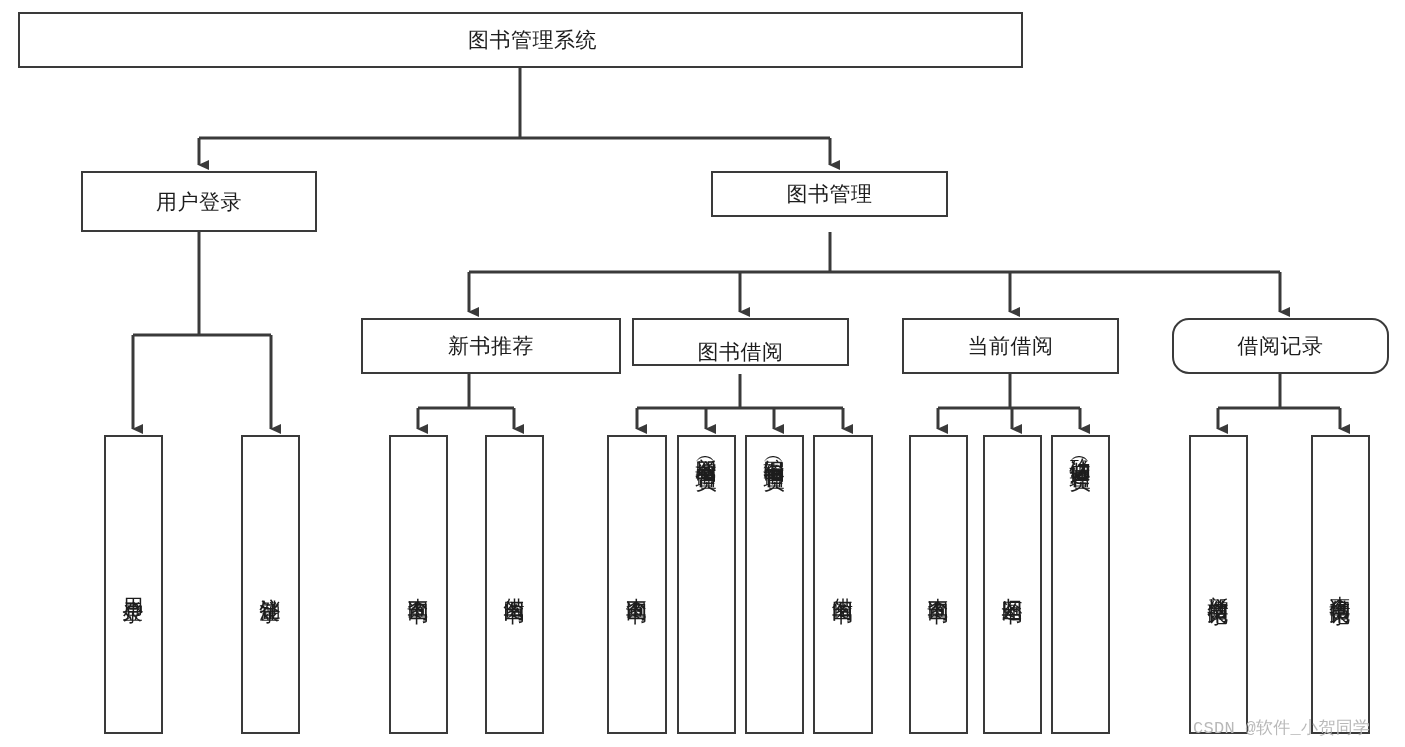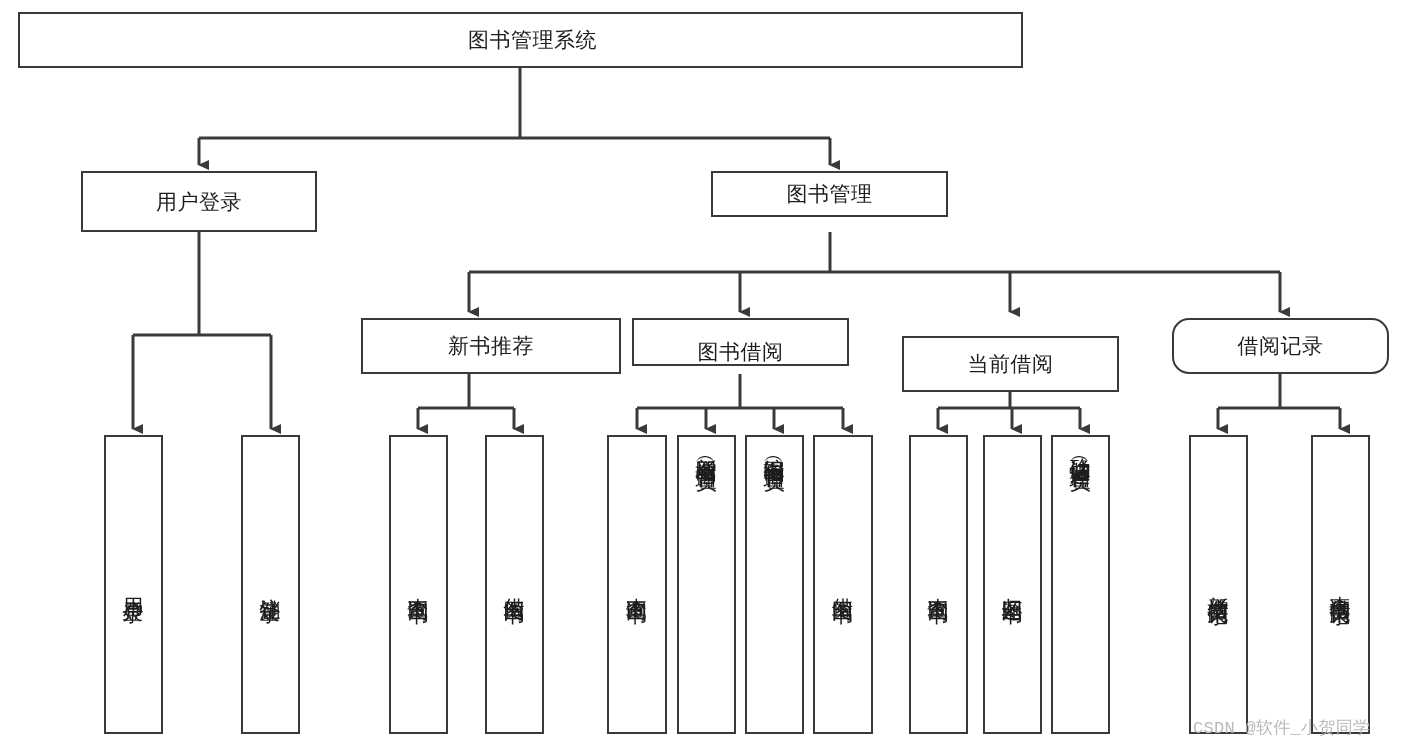--- a/index.html
+++ b/index.html
@@ -134,21 +134,21 @@
   <div class="node-box" id="node-l2-1" style="left: 711px; top: 171px; width: 237px; height: 46px;">
     <span class="node-label">图书管理</span>
   </div>
 
   <div class="node-box" id="node-l3-0" style="left: 361px; top: 318px; width: 260px; height: 56px;">
     <span class="node-label">新书推荐</span>
   </div>
   <div class="node-box" id="node-l3-1" style="left: 632px; top: 318px; width: 217px; height: 48px; align-items: flex-end;">
     <span class="node-label">图书借阅</span>
   </div>
-  <div class="node-box" id="node-l3-2" style="left: 902px; top: 318px; width: 217px; height: 56px; margin-top: 18px;">
+  <div class="node-box" id="node-l3-2" style="left: 902px; top: 318px; width: 217px; height: 56px;">
     <span class="node-label">当前借阅</span>
   </div>
   <div class="node-box" id="node-l3-3" style="left: 1172px; top: 318px; width: 217px; height: 56px; border-radius: 17px;">
     <span class="node-label">借阅记录</span>
   </div>
 
   <div class="node-box vertical centered" id="leaf-0" style="left: 104px; top: 435px; width: 59px; height: 299px;">
     <span class="node-label">用户登录</span>
   </div>
   <div class="node-box vertical centered" id="leaf-1" style="left: 241px; top: 435px; width: 59px; height: 299px;">

